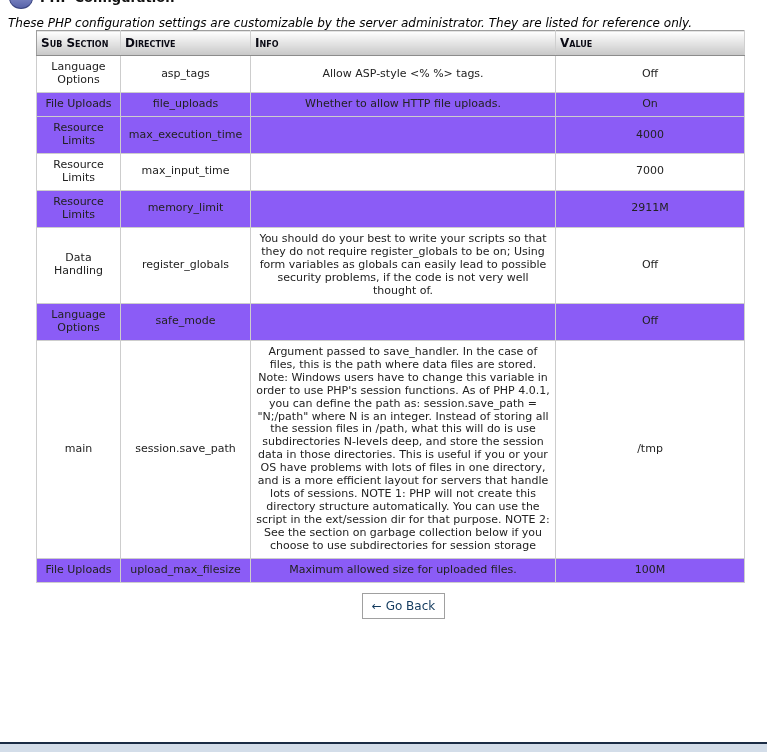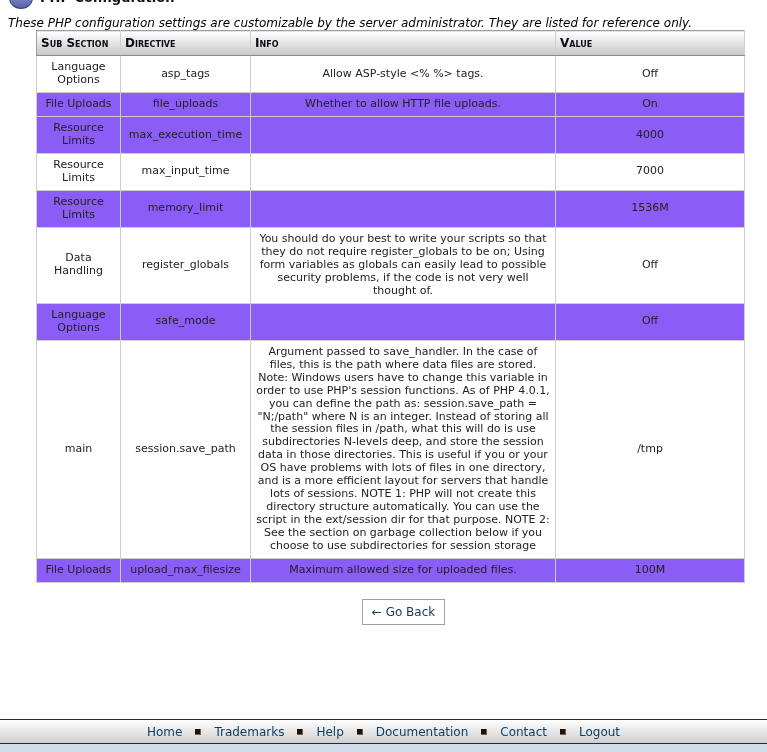--- a/index.html
+++ b/index.html
@@ -78,21 +78,21 @@
     padding: 5px 5px;
     color: #222;
     background: #ffffff;
     word-wrap: break-word;
   }
   .config-table tr.alt td { background: #8b5cf6; }
 
   
   .go-back-wrap {
     text-align: center;
-    margin: 16px 0 10px 0;
+    margin: 10px 0 10px 0;
     padding-left: 40px;
   }
   .go-back-btn {
     font-family: "DejaVu Sans", "Liberation Sans", sans-serif;
     font-size: 12px;
     color: #123a5e;
     background: #ffffff;
     border: 1px solid #a0a0a0;
     padding: 5px 9px;
     cursor: pointer;
@@ -183,21 +183,21 @@
     <tr>
       <td>Resource Limits</td>
       <td>max_input_time</td>
       <td></td>
       <td>7000</td>
     </tr>
     <tr class="alt">
       <td>Resource Limits</td>
       <td>memory_limit</td>
       <td></td>
-      <td>1536M</td>
+      <td>2911M</td>
     </tr>
     <tr>
       <td>Data Handling</td>
       <td>register_globals</td>
       <td>You should do your best to write your scripts so that they do not require register_globals to be on; Using form variables as globals can easily lead to possible security problems, if the code is not very well thought of.</td>
       <td>Off</td>
     </tr>
     <tr class="alt">
       <td>Language Options</td>
       <td>safe_mode</td>
@@ -218,28 +218,15 @@
     </tr>
   </tbody>
 </table>
 
 <div class="go-back-wrap">
   <button class="go-back-btn">← Go Back</button>
 </div>
 
 <div class="footer">
   <div class="footer-rule"></div>
-  <div class="footer-bar">
-    <a class="footer-link">Home</a>
-    <span class="bullet"></span>
-    <a class="footer-link">Trademarks</a>
-    <span class="bullet"></span>
-    <a class="footer-link">Help</a>
-    <span class="bullet"></span>
-    <a class="footer-link">Documentation</a>
-    <span class="bullet"></span>
-    <a class="footer-link">Contact</a>
-    <span class="bullet"></span>
-    <a class="footer-link">Logout</a>
-  </div>
   <div class="footer-rule"></div>
   <div class="footer-strip"></div>
 </div>
 
 </body></html>

